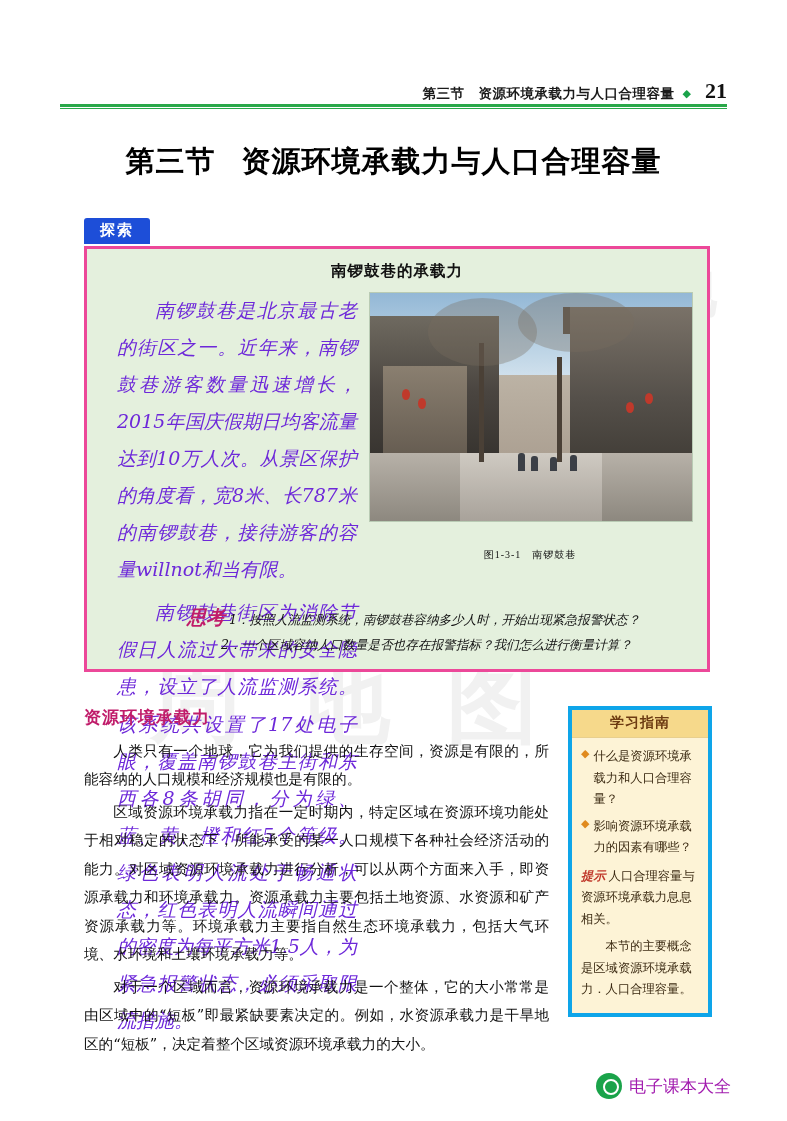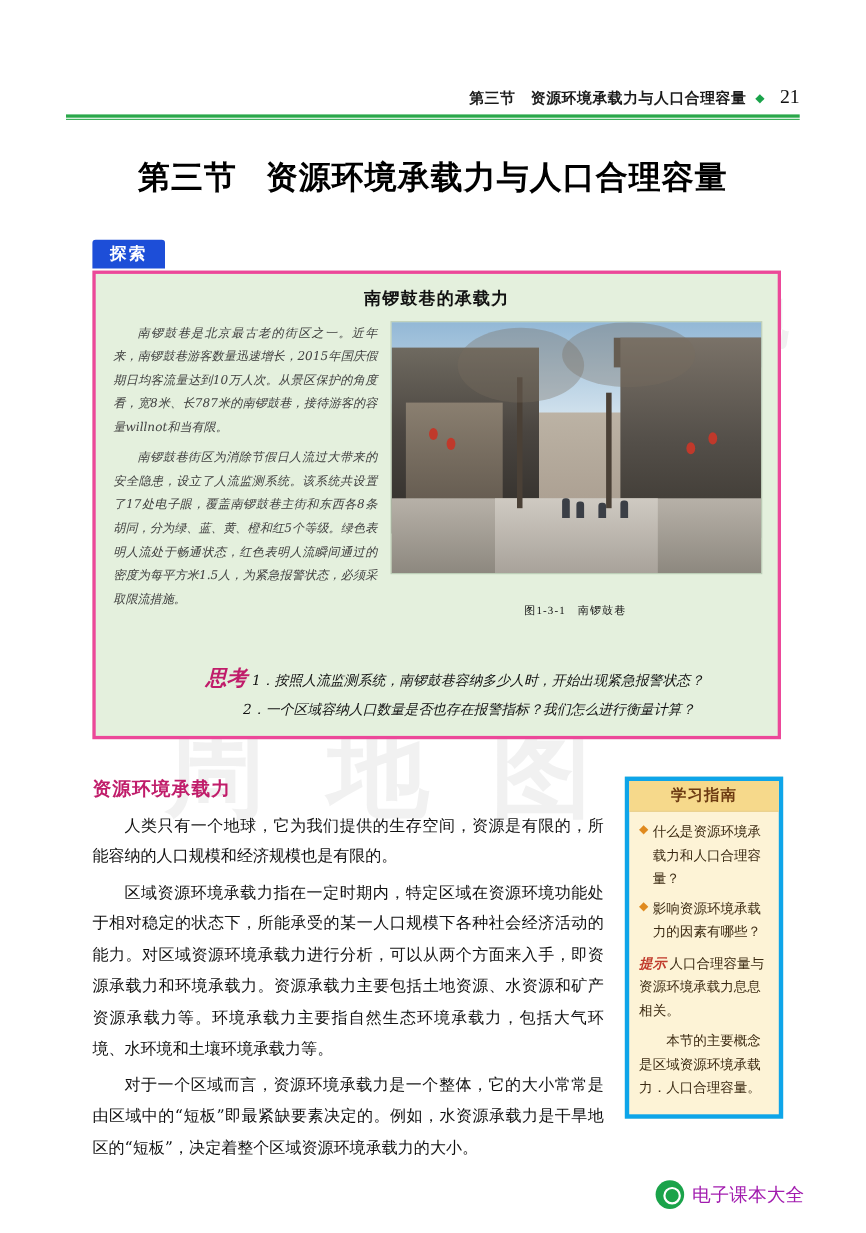--- a/index.html
+++ b/index.html
@@ -32,22 +32,22 @@
     color: #1a1a1a;
     letter-spacing: 0.5px;
   }
   .head-diamond {
     color: #1aa34a;
     font-size: 11px;
     line-height: 1;
     transform: translateY(-1px);
   }
   .head-pageno {
-    font-size: 18px;
-    font-weight: normal;
+    font-size: 22px;
+    font-weight: bold;
     color: #111;
     margin-left: 6px;
   }
   .head-rule {
     position: absolute;
     top: 104px;
     left: 60px;
     right: 60px;
     height: 3px;
     background: #2aa84a;
@@ -108,26 +108,27 @@
     margin-top: 12px;
     letter-spacing: 1px;
   }
   .explore-body {
     display: flex;
     padding: 10px 16px 0 16px;
     gap: 12px;
   }
   .explore-text {
     width: 240px;
-    font-size: 11px;
+    font-size: 19px;
     line-height: 1.95;
-    color: #404040;
+    color: #6d28d9;
     font-style: italic;
     font-family: "DejaVu Serif", "Liberation Serif", serif;
     text-align: justify;
+    margin-left: 14px;
   }
   .explore-text p { margin: 0 0 6px 0; text-indent: 2em; }
 
   .figure-col { flex: 1; }
   .figure-img {
     width: 100%;
     height: 228px;
     position: relative;
     overflow: hidden;
     background: linear-gradient(#9fc4de 0%, #c9dcea 32%, #bdb4a6 33%, #a09284 100%);

